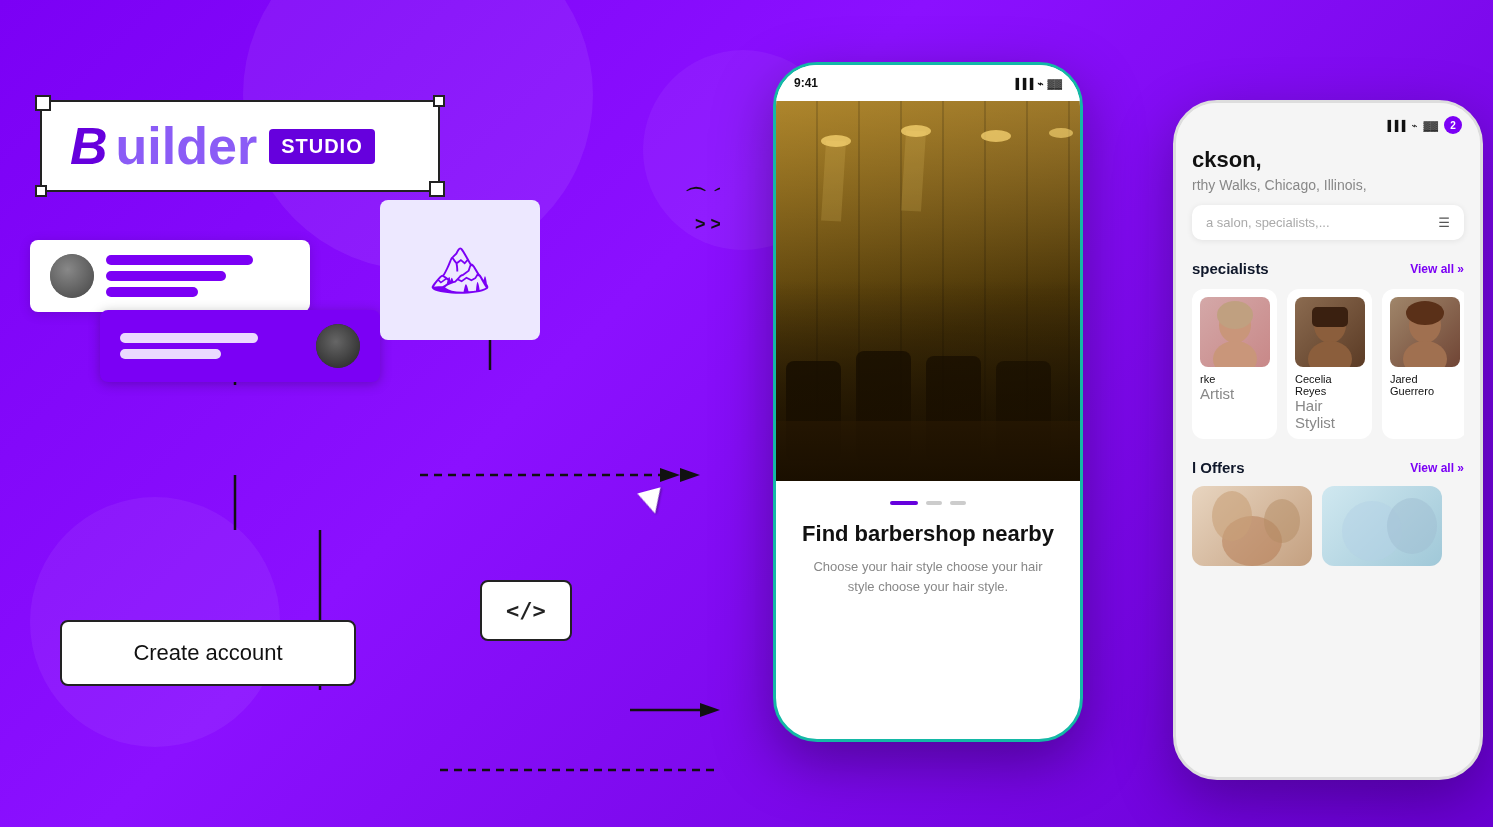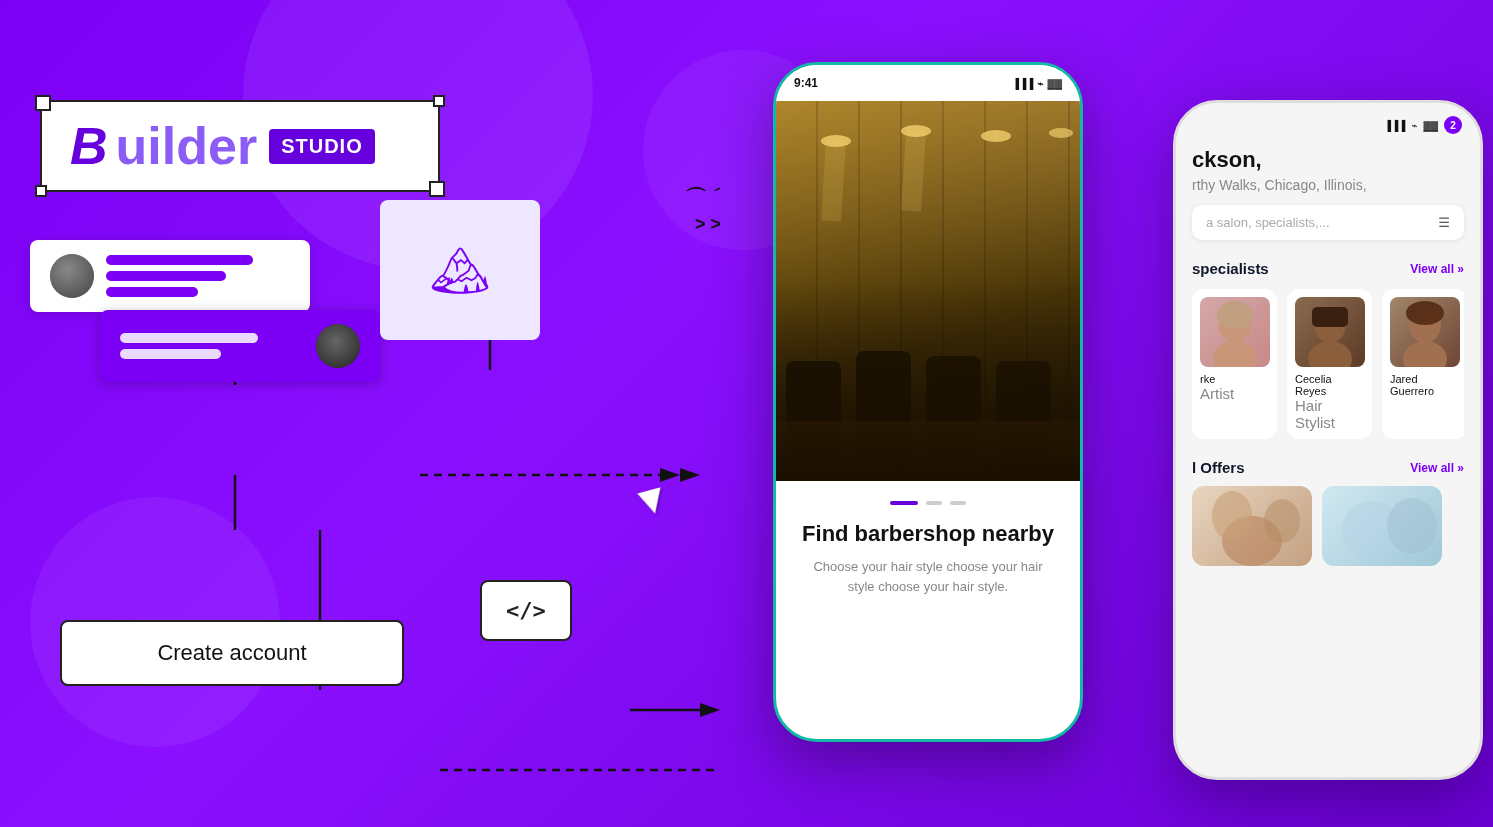--- a/index.html
+++ b/index.html
@@ -220,21 +220,21 @@
       top: 620px;
       left: 60px;
       background: white;
       border: 2.5px solid #222;
       border-radius: 8px;
       padding: 18px 60px;
       font-size: 22px;
       font-weight: 500;
       color: #111;
       cursor: pointer;
-      width: 344px;
+      width: 296px;
       text-align: center;
     }
 
     
     .phone-1 {
       position: absolute;
       right: 410px;
       top: 62px;
       width: 310px;
       height: 680px;

